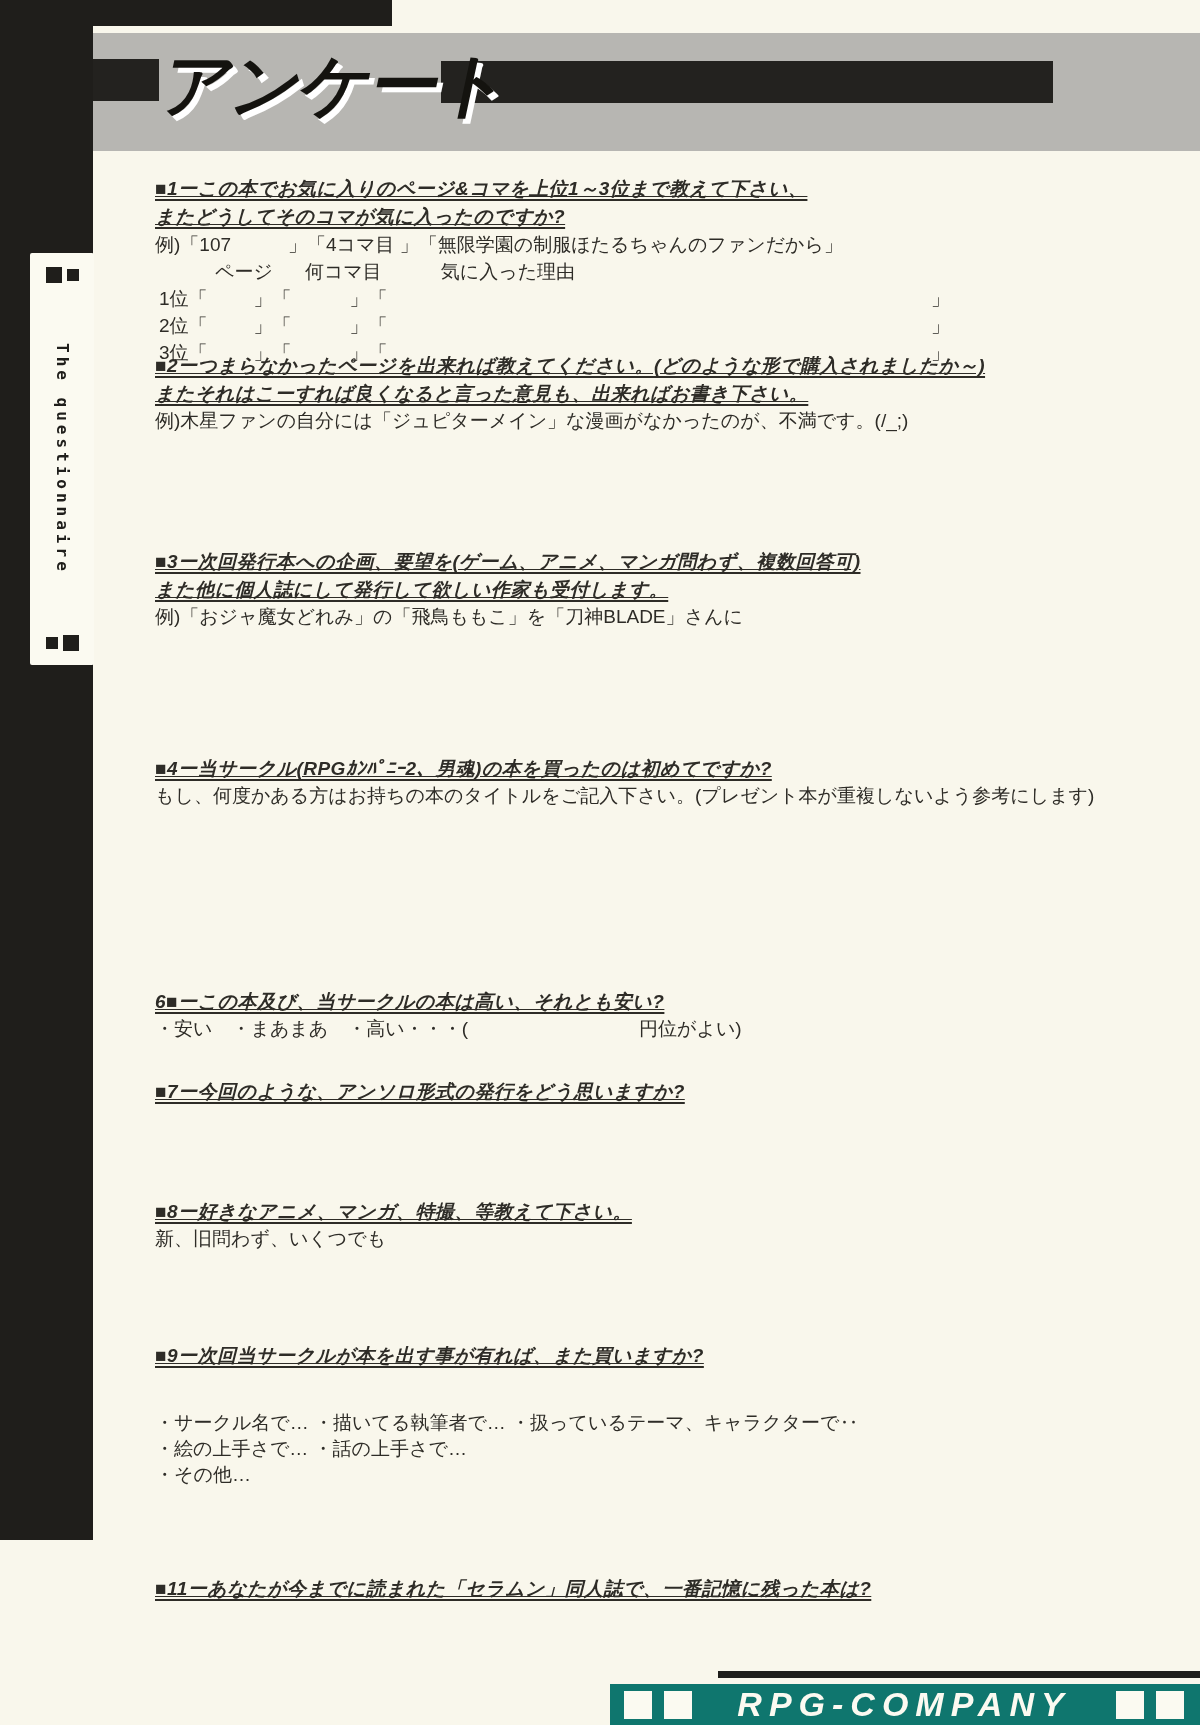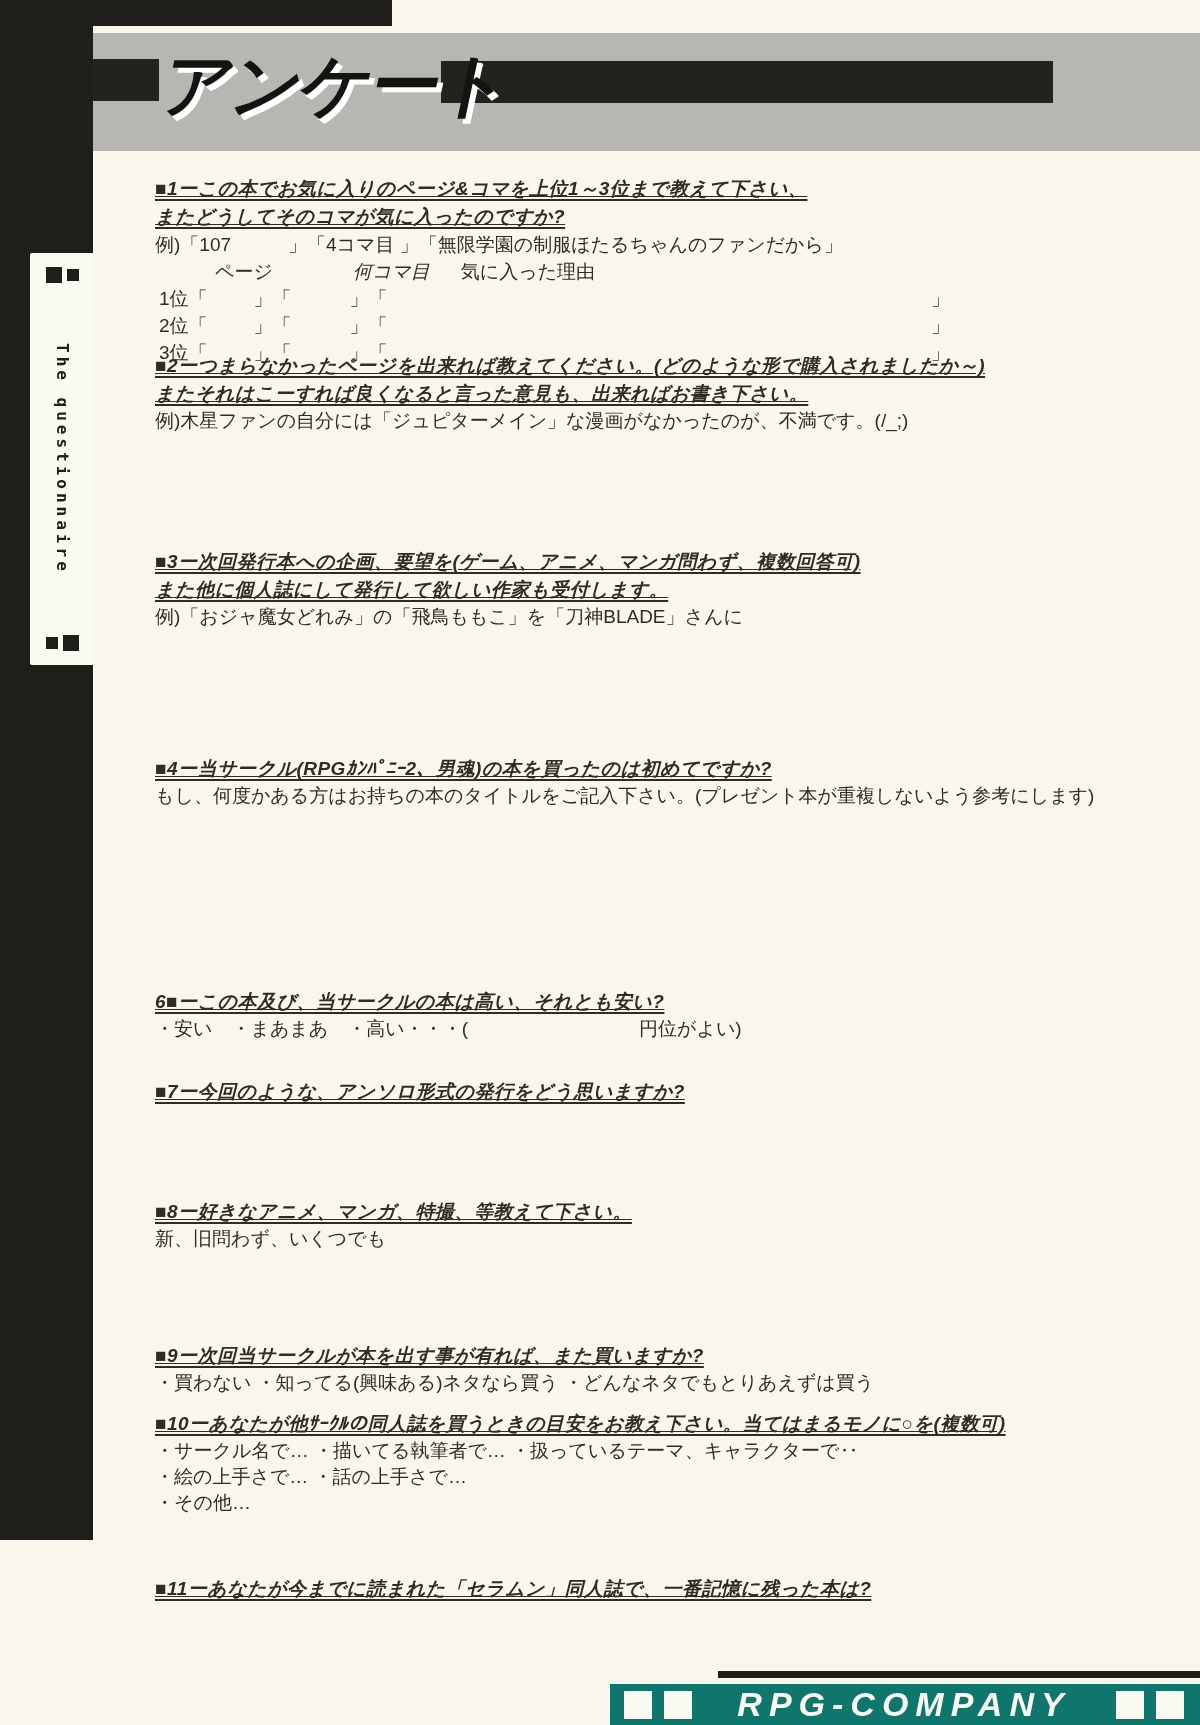--- a/index.html
+++ b/index.html
@@ -44,22 +44,22 @@
   }
   .q-head > span{
     font-weight:bold; font-style:italic;
     text-decoration:underline; text-decoration-thickness:2px; text-underline-offset:4px;
     letter-spacing:0.5px;
   }
   .q-body{ line-height:26px; }
   .row-wide{ display:flex; width:795px; justify-content:flex-start; }
   .labels-row{ display:flex; }
   .labels-row .lb1{ margin-left:60px; }
-  .labels-row .lb2{ margin-left:80px;font-style:italic; }
-  .labels-row .lb3{ margin-left:31px; }
+  .labels-row .lb2{ margin-left:32px; }
+  .labels-row .lb3{ margin-left:59px; }
   .rank-row{ display:flex; width:795px; }
   .rank-row .r1{ margin-left:4px; }
   .rank-row .r2{ margin-left:46px; }
   .rank-row .r3{ margin-left:58px; }
   .rank-row .r4{ margin-left:auto; }
   
   .footer-line{ position:absolute; left:718px; top:1671px; width:482px; height:7px; background:#1f1e1b; }
   .footer-bar{
     position:absolute; left:610px; top:1684px; width:590px; height:41px;
     background:#0f766e; display:flex; align-items:center;
@@ -160,25 +160,23 @@
       <div class="q-head"><span>■7ー今回のような、アンソロ形式の発行をどう思いますか?</span></div>
     </section>
 
     <section class="q" style="top:1198px">
       <div class="q-head"><span>■8ー好きなアニメ、マンガ、特撮、等教えて下さい。</span></div>
       <div class="q-body">新、旧問わず、いくつでも</div>
     </section>
 
     <section class="q" style="top:1342px">
       <div class="q-head"><span>■9ー次回当サークルが本を出す事が有れば、また買いますか?</span></div>
-      <div class="q-body">・買わない ・知ってる(興味ある)ネタなら買う ・どんなネタでもとりあえずは買う</div>
     </section>
 
     <section class="q" style="top:1410px">
-      <div class="q-head"><span>■10ーあなたが他ｻｰｸﾙの同人誌を買うときの目安をお教え下さい。当てはまるモノに○を(複数可)</span></div>
       <div class="q-body">・サークル名で… ・描いてる執筆者で… ・扱っているテーマ、キャラクターで‥</div>
       <div class="q-body">・絵の上手さで… ・話の上手さで…</div>
       <div class="q-body">・その他…</div>
     </section>
 
     <section class="q" style="top:1575px">
       <div class="q-head"><span>■11ーあなたが今までに読まれた「セラムン」同人誌で、一番記憶に残った本は?</span></div>
     </section>
 
   </div>

